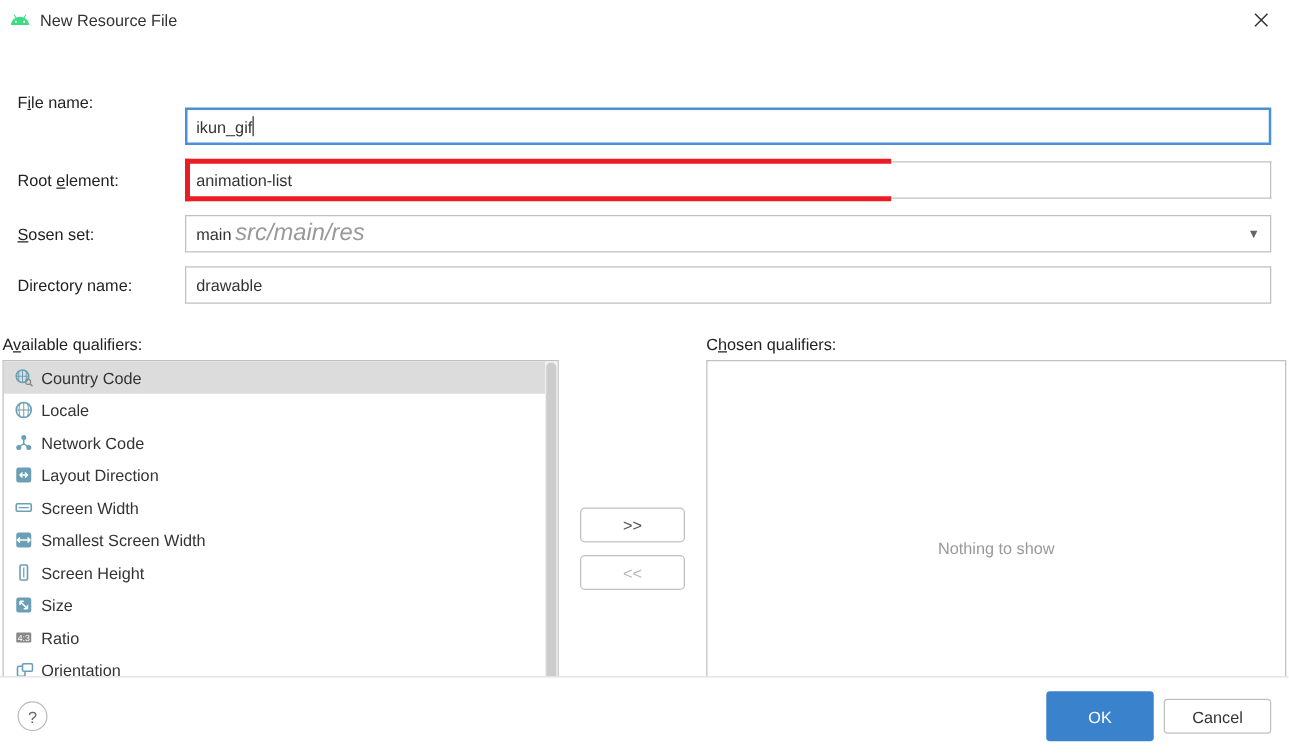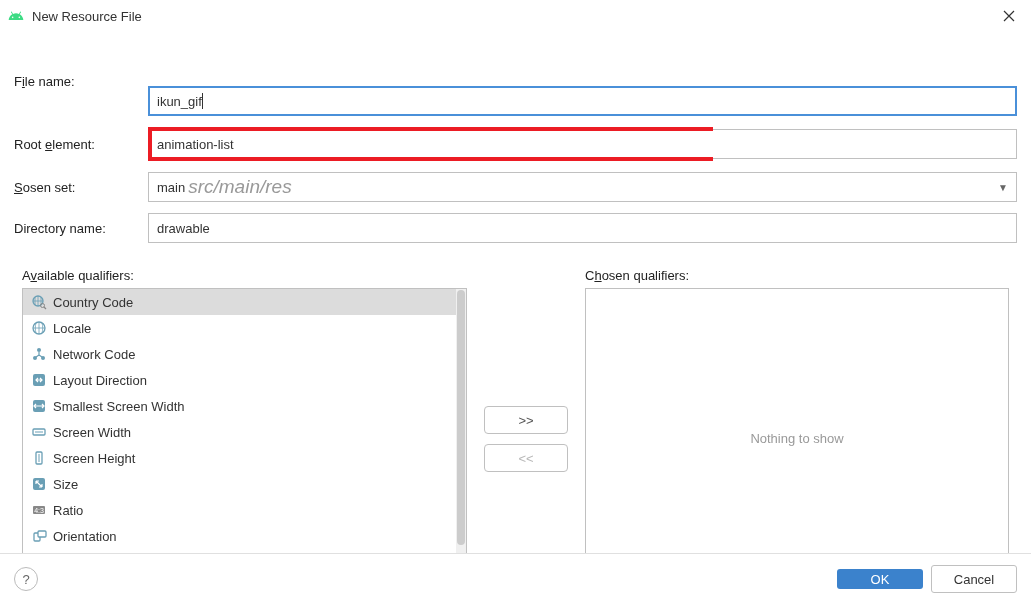--- a/index.html
+++ b/index.html
@@ -13,41 +13,41 @@
     .form-label { width: 134px; font-size: 13px; color: #222; flex-shrink: 0; }
     .underline { text-decoration: underline; }
     .text-input { flex: 1; height: 30px; border: 1px solid #c0c0c0; padding: 0 8px; font-size: 13px; background: #fff; color: #333; }
     .text-input.focused { border: 2px solid #4a90d9; padding: 0 7px; }
     .highlight-red { border: 4px solid #ec1c24 !important; border-right: none !important; width: 565px; flex: none; padding: 0 5px; height: 34px; }
     .root-element-right { flex: 1; height: 30px; border: 1px solid #c0c0c0; border-left: none; }
     .source-set-input { flex: 1; display: flex; align-items: center; height: 30px; border: 1px solid #c0c0c0; padding: 0 8px; background: #fff; }
     .source-set-main { font-size: 13px; color: #333; }
     .source-set-path { font-size: 19px; color: #999; font-style: italic; margin-left: 3px; }
     .source-set-dropdown { margin-left: auto; color: #666; font-size: 10px; }
-    .qualifiers { display: flex; padding: 0 22px; gap: 12px; margin-top: 4px; }
+    .qualifiers { display: flex; padding: 0 2px; gap: 12px; margin-top: 4px; }
     .qualifiers-left { flex: 0 0 445px; display: flex; flex-direction: column; }
     .qualifiers-middle { flex: 0 0 94px; display: flex; flex-direction: column; align-items: center; justify-content: center; gap: 10px; padding-top: 22px; }
     .qualifiers-right { flex: 1; display: flex; flex-direction: column; }
     .qualifiers-label { font-size: 13px; color: #222; margin-bottom: 5px; }
     .listbox { border: 1px solid #c0c0c0; height: 276px; overflow: hidden; position: relative; background: #fff; }
     .listbox-inner { position: absolute; left: 0; top: 0; right: 10px; bottom: 0; overflow: hidden; }
     .scrollbar { position: absolute; right: 0; top: 0; bottom: 0; width: 10px; background: #f0f0f0; }
     .scrollbar-thumb { position: absolute; right: 1px; left: 1px; top: 1px; height: 255px; background: #ccc; border-radius: 4px; }
     .list-item { display: flex; align-items: center; height: 26px; padding: 0 8px; font-size: 13px; color: #333; gap: 6px; }
     .list-item.selected { background: #dcdcdc; }
     .list-item.cut { color: #aaa; }
     .q-icon { width: 16px; height: 16px; display: inline-flex; align-items: center; justify-content: center; flex-shrink: 0; }
     .move-btn { width: 84px; height: 28px; border: 1px solid #c0c0c0; background: #fff; font-size: 13px; color: #555; cursor: pointer; border-radius: 4px; }
     .move-btn.disabled { color: #b8b8b8; cursor: default; }
     .chosen-box { border: 1px solid #c0c0c0; height: 300px; display: flex; align-items: center; justify-content: center; background: #fff; }
     .nothing-text { font-size: 13px; color: #999; }
     .footer { position: absolute; bottom: 0; left: 0; right: 0; display: flex; align-items: center; padding: 11px 14px; background: #fff; border-top: 1px solid #e0e0e0; }
     .help-btn { width: 24px; height: 24px; border: 1px solid #bbb; border-radius: 50%; display: flex; align-items: center; justify-content: center; font-size: 13px; color: #666; cursor: pointer; background: #fff; }
     .footer-spacer { flex: 1; }
-    .ok-btn { width: 86px; height: 20px; background: #3b82cc; color: #fff; border: none; font-size: 13px; font-weight: 500; cursor: pointer; border-radius: 3px; margin-right: 8px; }
+    .ok-btn { width: 86px; height: 40px; background: #3b82cc; color: #fff; border: none; font-size: 13px; font-weight: 500; cursor: pointer; border-radius: 3px; margin-right: 8px; }
     .cancel-btn { width: 86px; height: 28px; background: #fff; border: 1px solid #c0c0c0; font-size: 13px; color: #333; cursor: pointer; border-radius: 3px; }
     .watermark { position: absolute; right: 6px; bottom: 32px; font-size: 11px; color: #d8d8d8; letter-spacing: 0.5px; }
     .cursor { display: inline-block; width: 1px; height: 16px; background: #333; vertical-align: middle; margin-left: 0px; }
   </style>
 </head>
 <body>
 
 <div class="titlebar">
   <span class="android-icon">
     <svg viewBox="0 0 24 24" width="16" height="16">
@@ -134,34 +134,34 @@
               <svg width="16" height="16" viewBox="0 0 16 16">
                 <rect x="2" y="2" width="12" height="12" rx="2" fill="#6a9fb5"></rect>
                 <path d="M5 8h6M9 6l2 2-2 2M7 6L5 8l2 2" stroke="#fff" stroke-width="1.2" fill="none"></path>
               </svg>
             </span>
             <span>Layout Direction</span>
           </div>
           <div class="list-item">
             <span class="q-icon">
               <svg width="16" height="16" viewBox="0 0 16 16">
+                <rect x="2" y="5" width="12" height="6" rx="1" fill="none" stroke="#6a9fb5" stroke-width="1.3"></rect>
+                <path d="M4 8h8" stroke="#6a9fb5" stroke-width="1"></path>
+              </svg>
+            </span>
+            <span>Screen Width</span>
+          </div>
+          <div class="list-item">
+            <span class="q-icon">
+              <svg width="16" height="16" viewBox="0 0 16 16">
                 <rect x="2" y="2" width="12" height="12" rx="2" fill="#6a9fb5"></rect>
                 <path d="M4 8h8M5 6L3 8l2 2M11 6l2 2-2 2" stroke="#fff" stroke-width="1.2" fill="none"></path>
               </svg>
             </span>
             <span>Smallest Screen Width</span>
-          </div>
-          <div class="list-item">
-            <span class="q-icon">
-              <svg width="16" height="16" viewBox="0 0 16 16">
-                <rect x="2" y="5" width="12" height="6" rx="1" fill="none" stroke="#6a9fb5" stroke-width="1.3"></rect>
-                <path d="M4 8h8" stroke="#6a9fb5" stroke-width="1"></path>
-              </svg>
-            </span>
-            <span>Screen Width</span>
           </div>
           <div class="list-item">
             <span class="q-icon">
               <svg width="16" height="16" viewBox="0 0 16 16">
                 <rect x="5" y="2" width="6" height="12" rx="1" fill="none" stroke="#6a9fb5" stroke-width="1.3"></rect>
                 <path d="M8 4v8" stroke="#6a9fb5" stroke-width="1"></path>
               </svg>
             </span>
             <span>Screen Height</span>
           </div>

